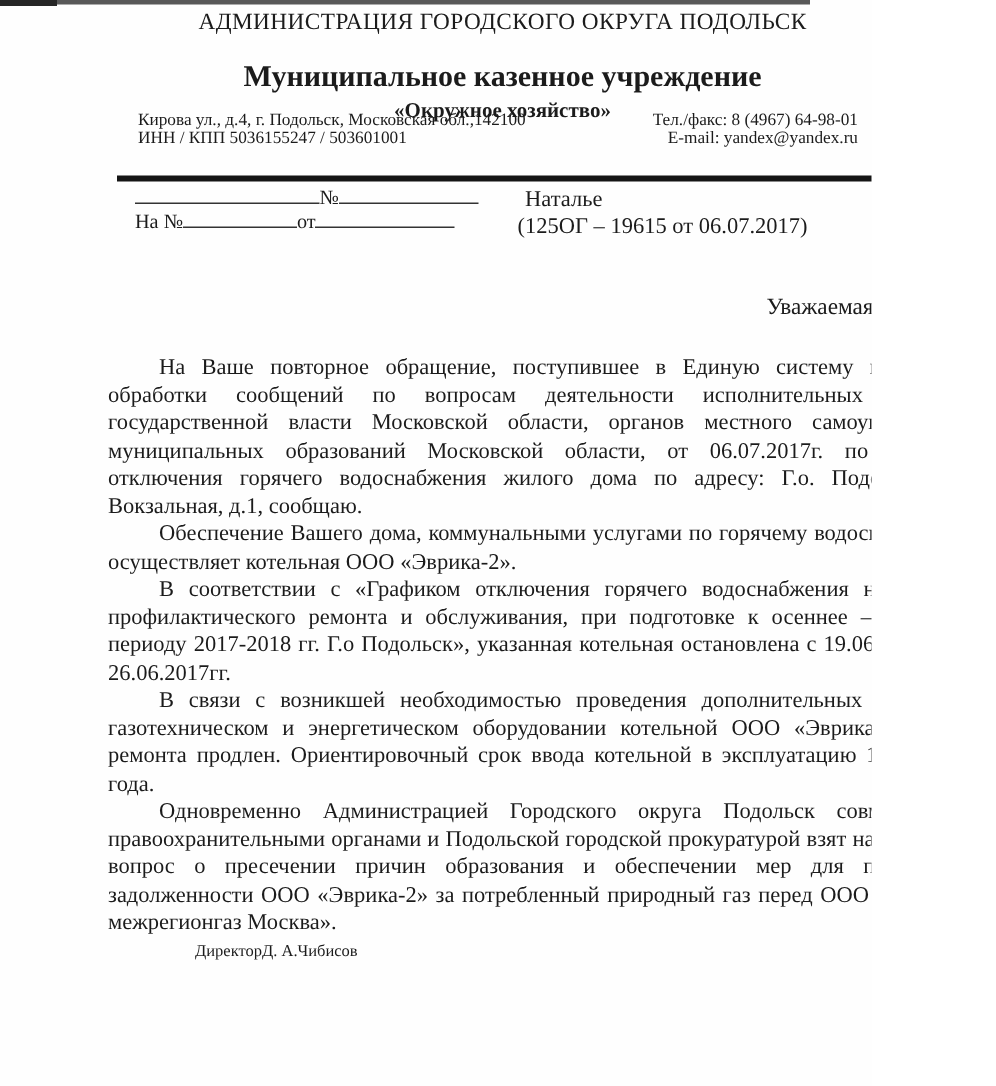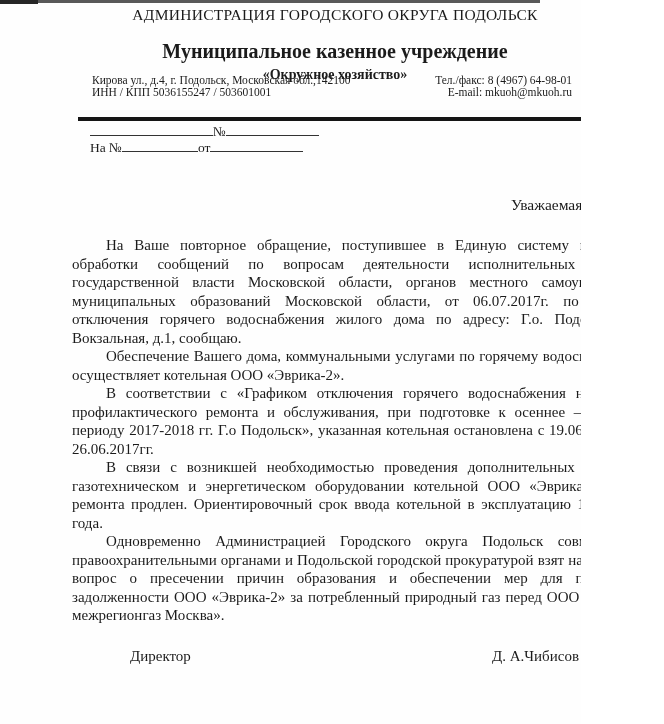--- a/index.html
+++ b/index.html
@@ -39,24 +39,24 @@
   .ref-row { height: 16px; white-space: nowrap; }
   .blank { display: inline-block; border-bottom: 1px solid #333; height: 12px; vertical-align: baseline; }
   .b1 { width: 123px; } .b2 { width: 93px; } .b3 { width: 76px; }
   .ref-right { position: absolute; top: 124px; left: 345px; font-size: 15px; line-height: 18px; }
   .ref-right .to { padding-left: 5px; }
   
   .salutation { position: absolute; top: 196px; left: 72px; width: 573px; text-align: right; font-size: 15.5px; }
   .body-text { position: absolute; top: 236px; left: 72px; width: 573px; font-size: 15px; line-height: 18.5px; }
   .body-text p { margin: 0; text-align: justify; text-indent: 34px; }
   
-  .signature { position: absolute; top: 648px; left: 72px; width: 573px; display: flex;
-               justify-content: space-between; font-size: 15px; }
+  .signature { position: absolute; top: 628px; left: 72px; width: 573px; display: flex;
+               font-size: 11px; }
   .signature .pos  { padding-left: 58px; }
-  .signature .name { padding-right: 66px; white-space: nowrap; margin-left: 25px; }
+  .signature .name { padding-right: 66px; white-space: nowrap; }
 </style>
 </head>
 <body>
 
 <div class="page">
 
   <div class="edge-top"></div>
   <div class="edge-top-cap"></div>
   <div class="edge-top-right"></div>
   <div class="edge-right"></div>
@@ -67,34 +67,38 @@
     <div class="org-line3">«Окружное хозяйство»</div>
   </div>
 
   <div class="contacts-left">
     <div>Кирова ул., д.4, г. Подольск, Московская обл.,142100</div>
     <div>ИНН / КПП  5036155247 / 503601001</div>
   </div>
 
   <div class="contacts-right">
     <div>Тел./факс: 8 (4967) 64-98-01</div>
-    <div>E-mail: mkuoh@mkuoh.ru</div>
+    <div>E-mail: yandex@yandex.ru</div>
   </div>
 
   <div class="rule"></div>
 
   <div class="ref-left">
     <div class="ref-row">
       <span class="blank b1"></span><span>№</span><span class="blank b2"></span>
     </div>
     <div class="ref-row">
       <span>На №</span><span class="blank b3"></span><span>от</span><span class="blank b2"></span>
     </div>
   </div>
 
+  <div class="ref-right">
+    <div class="to">Наталье</div>
+    <div>(125ОГ – 19615 от 06.07.2017)</div>
+  </div>
 
   <div class="salutation">Уважаемая Наталья!</div>
 
   <div class="body-text">
     <p>На Ваше повторное обращение, поступившее в Единую систему приема и обработки сообщений по вопросам деятельности исполнительных органов государственной власти Московской области, органов местного самоуправления муниципальных образований Московской области, от 06.07.2017г. по вопросу отключения  горячего водоснабжения жилого дома по адресу: Г.о. Подольск ул. Вокзальная, д.1, сообщаю.</p>
     <p>Обеспечение Вашего дома,  коммунальными услугами по горячему водоснабжению осуществляет котельная ООО «Эврика-2».</p>
     <p>В соответствии с «Графиком отключения горячего водоснабжения на период профилактического ремонта и обслуживания, при подготовке к осеннее – зимнему периоду 2017-2018 гг. Г.о Подольск», указанная котельная остановлена с 19.06.2017г. по 26.06.2017гг.</p>
     <p>В связи с возникшей необходимостью проведения дополнительных работ на газотехническом и энергетическом оборудовании котельной ООО «Эврика-2», срок ремонта продлен. Ориентировочный срок ввода котельной  в эксплуатацию 12.07.2017 года.</p>
     <p>Одновременно Администрацией Городского округа Подольск совместно с правоохранительными органами и Подольской городской прокуратурой взят на контроль вопрос о пресечении причин образования и обеспечении мер для погашения задолженности ООО «Эврика-2» за потребленный природный газ перед ООО «Газпром межрегионгаз Москва».</p>
   </div>

